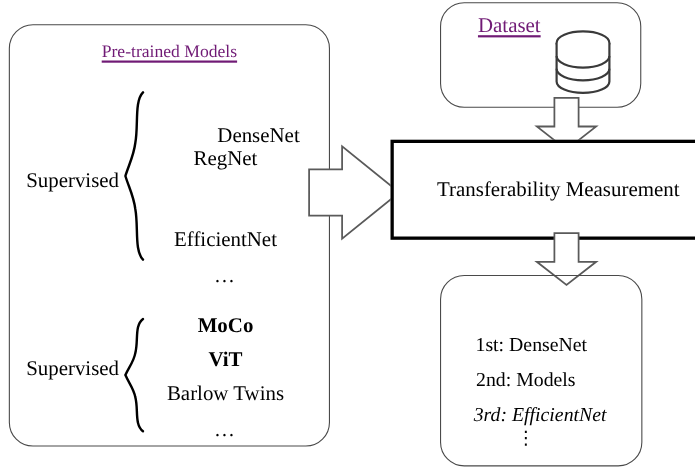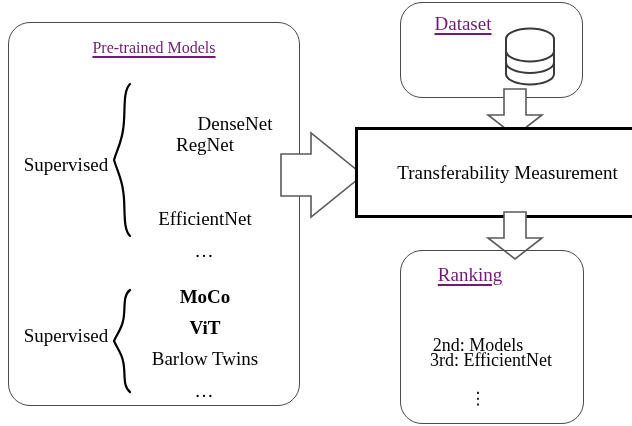--- a/index.html
+++ b/index.html
@@ -218,20 +218,20 @@
   <div id="measurement-box">
     <div id="measurement-label">Transferability Measurement</div>
   </div>
 
   <svg class="arrow-svg" id="arrow-down-2" width="60" height="50" viewBox="0 0 60 50">
     <path d="M19 1 L41 1 L41 27 L57 27 L30 48 L3 27 L19 27 Z" fill="#ffffff" stroke="#5a5a5a" stroke-width="1.6" stroke-linejoin="miter"></path>
   </svg>
 
   <div class="rbox" id="ranking-box"></div>
 
-  <div class="txt underlined center-x" id="ranking-title">Ranking</div>
-
+
+  <div class="rank-item" style="left:483px; top:303px;">1st: DenseNet</div>
   <div class="rank-item" style="left:478px; top:335px;">2nd: Models</div>
-  <div class="rank-item" style="left:491px; top:350px;">3rd: EfficientNet</div>
+  <div class="rank-item" style="left:491px; top:367px;font-style:italic;">3rd: EfficientNet</div>
 
   <div id="rank-vdots">⋮</div>
 
 </div>
 
 </body></html>

